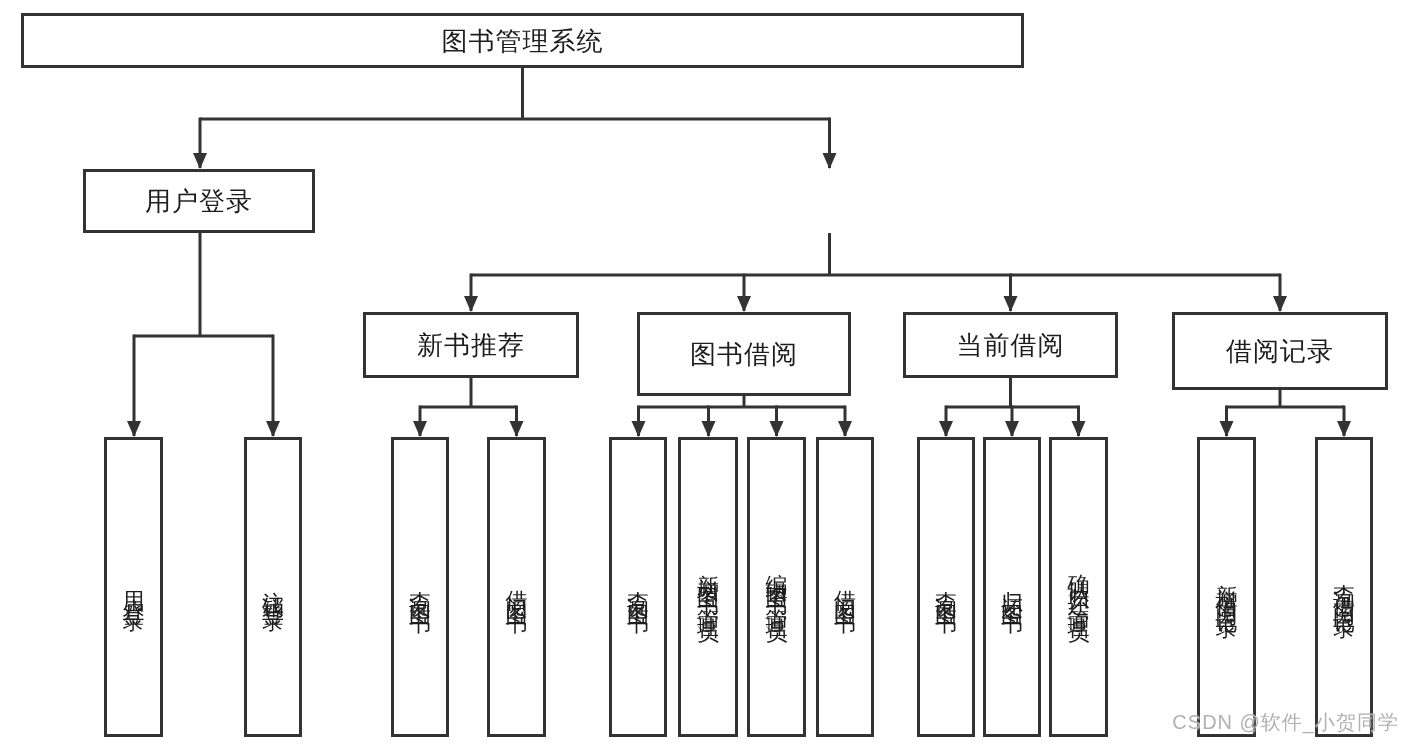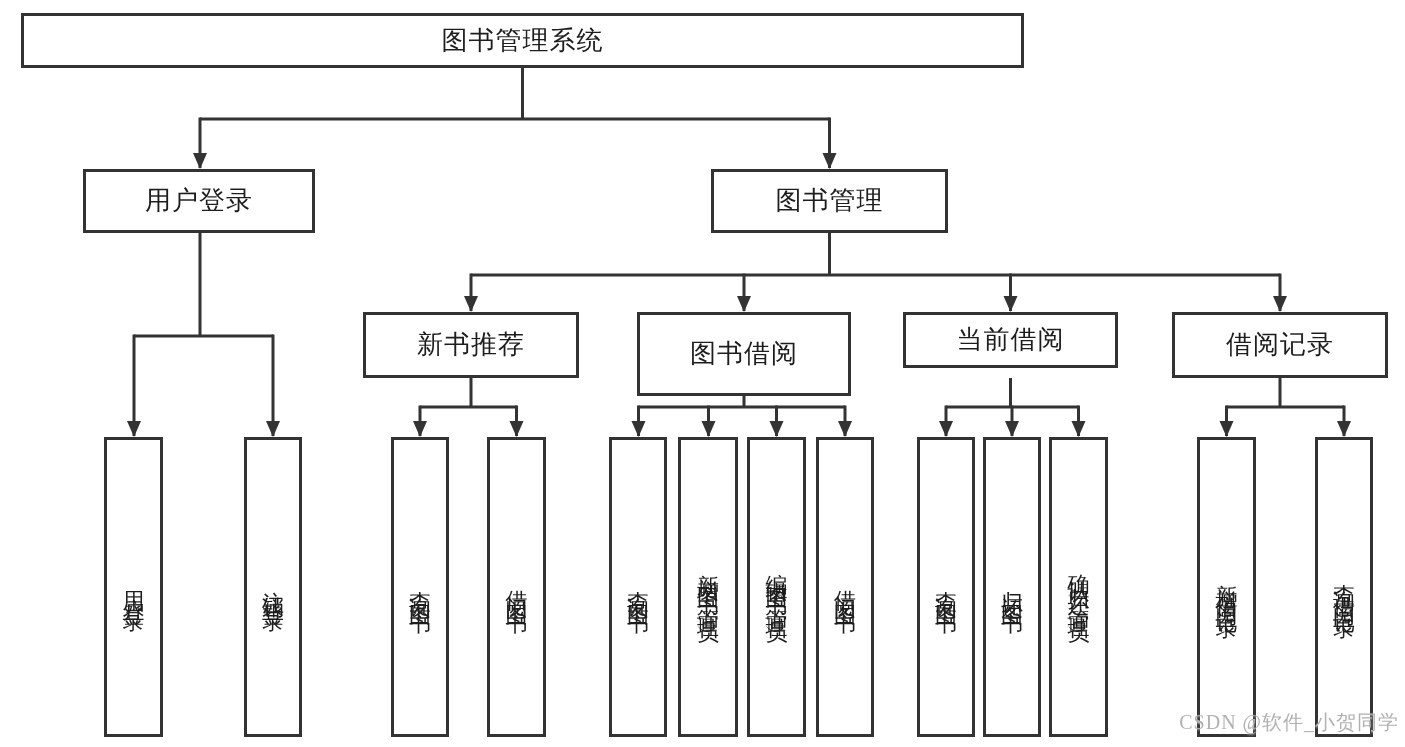--- a/index.html
+++ b/index.html
@@ -6,21 +6,21 @@
     --line:#333333;
     --text:#1d1d1d;
     --box-bg:#ffffff;
     --wm:#b1b1b1;
   }
   html,body{margin:0;padding:0;background:#ffffff;}
   .stage{
     position:relative;
     width:1405px;height:747px;
     background:var(--box-bg);
-    font-family:Liberation Serif, serif;
+    font-family:Liberation Sans, sans-serif;
     overflow:hidden;
   }
   .wires{position:absolute;left:0;top:0;width:1405px;height:747px;}
   .node{
     position:absolute;
     box-sizing:border-box;
     border:3px solid var(--line);
     background:var(--box-bg);
     display:flex;align-items:center;justify-content:center;
     color:var(--text);
@@ -100,34 +100,31 @@
     </g>
   </svg>
 
   <div class="node h" style="left:21px;top:13px;width:1003px;height:55px">
     <span>图书管理系统</span>
   </div>
 
   <div class="node h" style="left:83px;top:169px;width:232px;height:64px">
     <span>用户登录</span>
   </div>
-  <div class="node h" style="left:711px;top:169px;width:237px;height:64px">
-    <span>图书管理</span>
-  </div>
 
   <div class="node h" style="left:363px;top:312px;width:216px;height:66px">
     <span>新书推荐</span>
   </div>
   <div class="node h" style="left:637px;top:312px;width:214px;height:84px">
     <span>图书借阅</span>
   </div>
-  <div class="node h" style="left:903px;top:312px;width:215px;height:56px">
+  <div class="node h" style="left:903px;top:312px;width:215px;height:66px">
     <span>当前借阅</span>
   </div>
-  <div class="node h" style="left:1172px;top:312px;width:216px;height:66px">
+  <div class="node h" style="left:1172px;top:312px;width:216px;height:78px">
     <span>借阅记录</span>
   </div>
 
   <div class="node v" style="left:104px;top:437px;width:59px;height:300px">
     <span>用户登录</span>
   </div>
   <div class="node v" style="left:244px;top:437px;width:58px;height:300px">
     <span>注销登录</span>
   </div>
 

